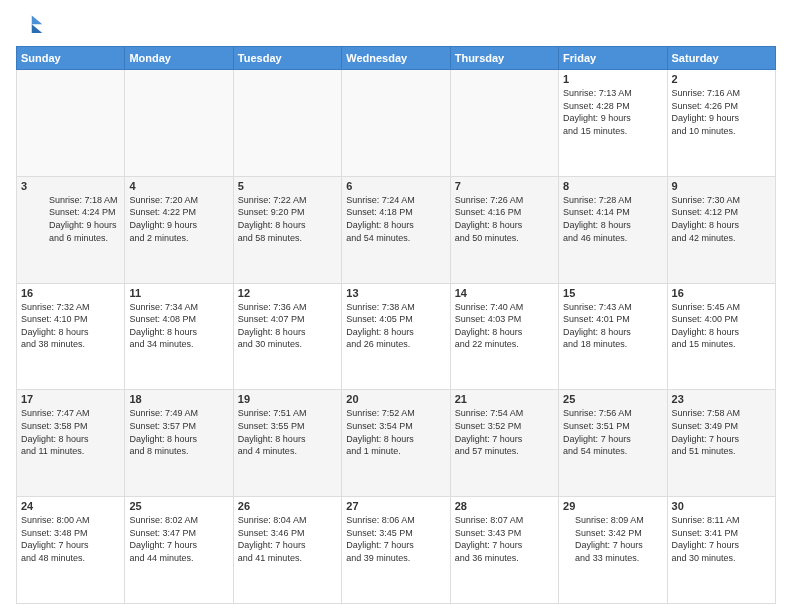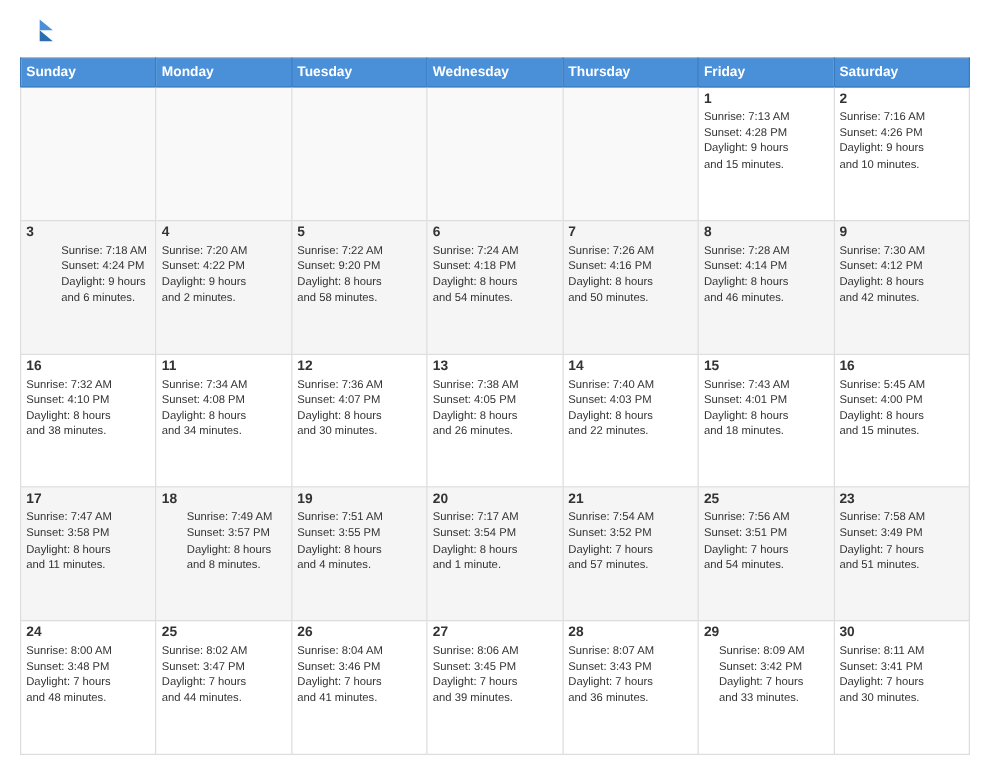--- a/index.html
+++ b/index.html
@@ -260,35 +260,35 @@
         <tr>
           <td>
             <span class="day-num">17</span>
             <div class="day-info" style="white-space: pre-line;">Sunrise: 7:47 AM
 Sunset: 3:58 PM
 Daylight: 8 hours
 and 11 minutes.</div>
           </td>
           <td>
             <span class="day-num">18</span>
-            <div class="day-info" style="white-space: pre-line; margin-left: 20px;">Sunrise: 7:49 AM
+            <div class="day-info" style="white-space: pre-line;">Sunrise: 7:49 AM
 Sunset: 3:57 PM
 Daylight: 8 hours
 and 8 minutes.</div>
           </td>
           <td>
             <span class="day-num">19</span>
             <div class="day-info" style="white-space: pre-line;">Sunrise: 7:51 AM
 Sunset: 3:55 PM
 Daylight: 8 hours
 and 4 minutes.</div>
           </td>
           <td>
             <span class="day-num">20</span>
-            <div class="day-info" style="white-space: pre-line;">Sunrise: 7:17 AM
+            <div class="day-info" style="white-space: pre-line;">Sunrise: 7:52 AM
 Sunset: 3:54 PM
 Daylight: 8 hours
 and 1 minute.</div>
           </td>
           <td>
             <span class="day-num">21</span>
             <div class="day-info" style="white-space: pre-line;">Sunrise: 7:54 AM
 Sunset: 3:52 PM
 Daylight: 7 hours
 and 57 minutes.</div>

